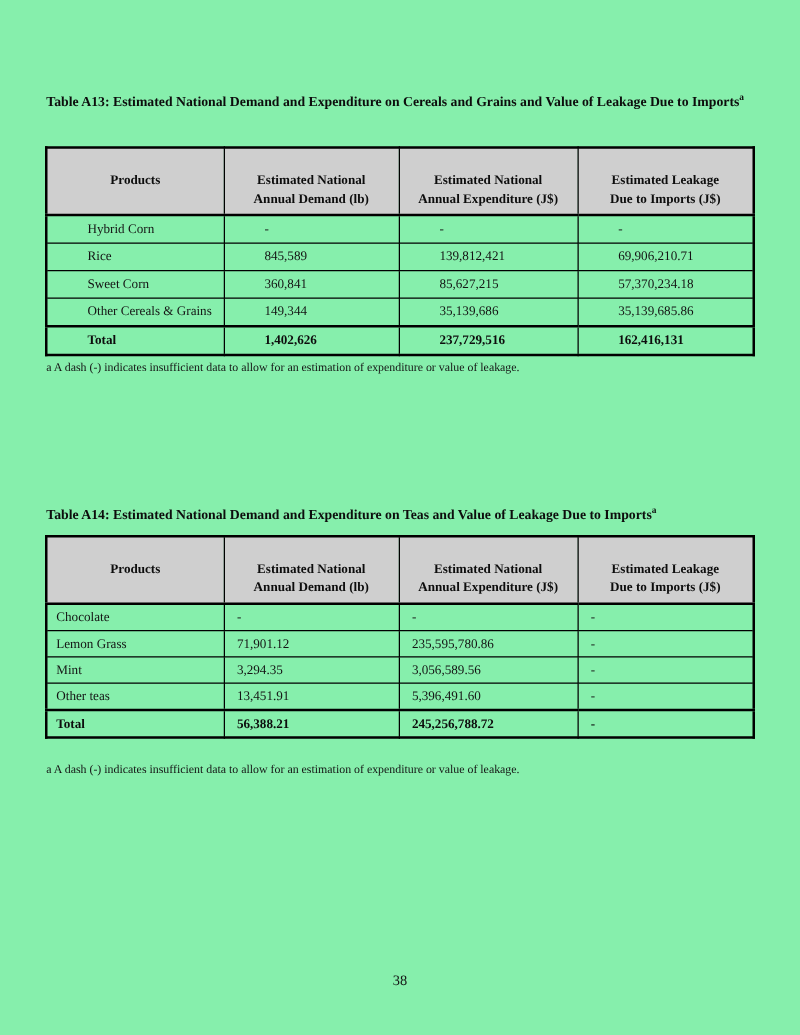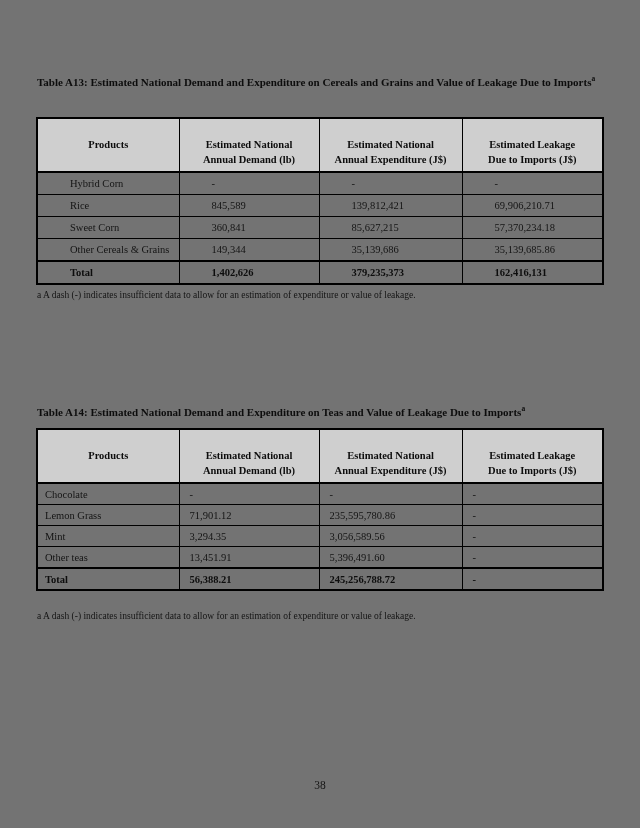--- a/index.html
+++ b/index.html
@@ -4,21 +4,21 @@
 <style>
   html, body {
     margin: 0;
     padding: 0;
     background: #ffffff;
   }
   .page {
     position: relative;
     width: 640px;
     height: 828px;
-    background: #737373;
+    background: #86efac;
     font-family: "Liberation Serif", "DejaVu Serif", serif;
     color: #111111;
     overflow: hidden;
   }
   .table-title {
     position: absolute;
     left: 37px;
     width: 565px;
     font-size: 11px;
     font-weight: bold;
@@ -142,21 +142,21 @@
           <td>Other Cereals &amp; Grains</td>
           <td>149,344</td>
           <td>35,139,686</td>
           <td>35,139,685.86</td>
         </tr>
       </tbody>
     <tbody>
       <tr class="total-row">
         <td>Total</td>
         <td>1,402,626</td>
-        <td>379,235,373</td>
+        <td>237,729,516</td>
         <td>162,416,131</td>
       </tr>
     </tbody>
   </table>
 
   <div class="footnote" id="footnote-a13">a A dash (-) indicates insufficient data to allow for an estimation of expenditure or value of leakage.</div>
 
   <div class="table-title" id="title-a14"><span>Table A14: Estimated National Demand and Expenditure on Teas and Value of Leakage Due to Imports</span><sup>a</sup></div>
 
   <table class="data-table" id="table-a14">

